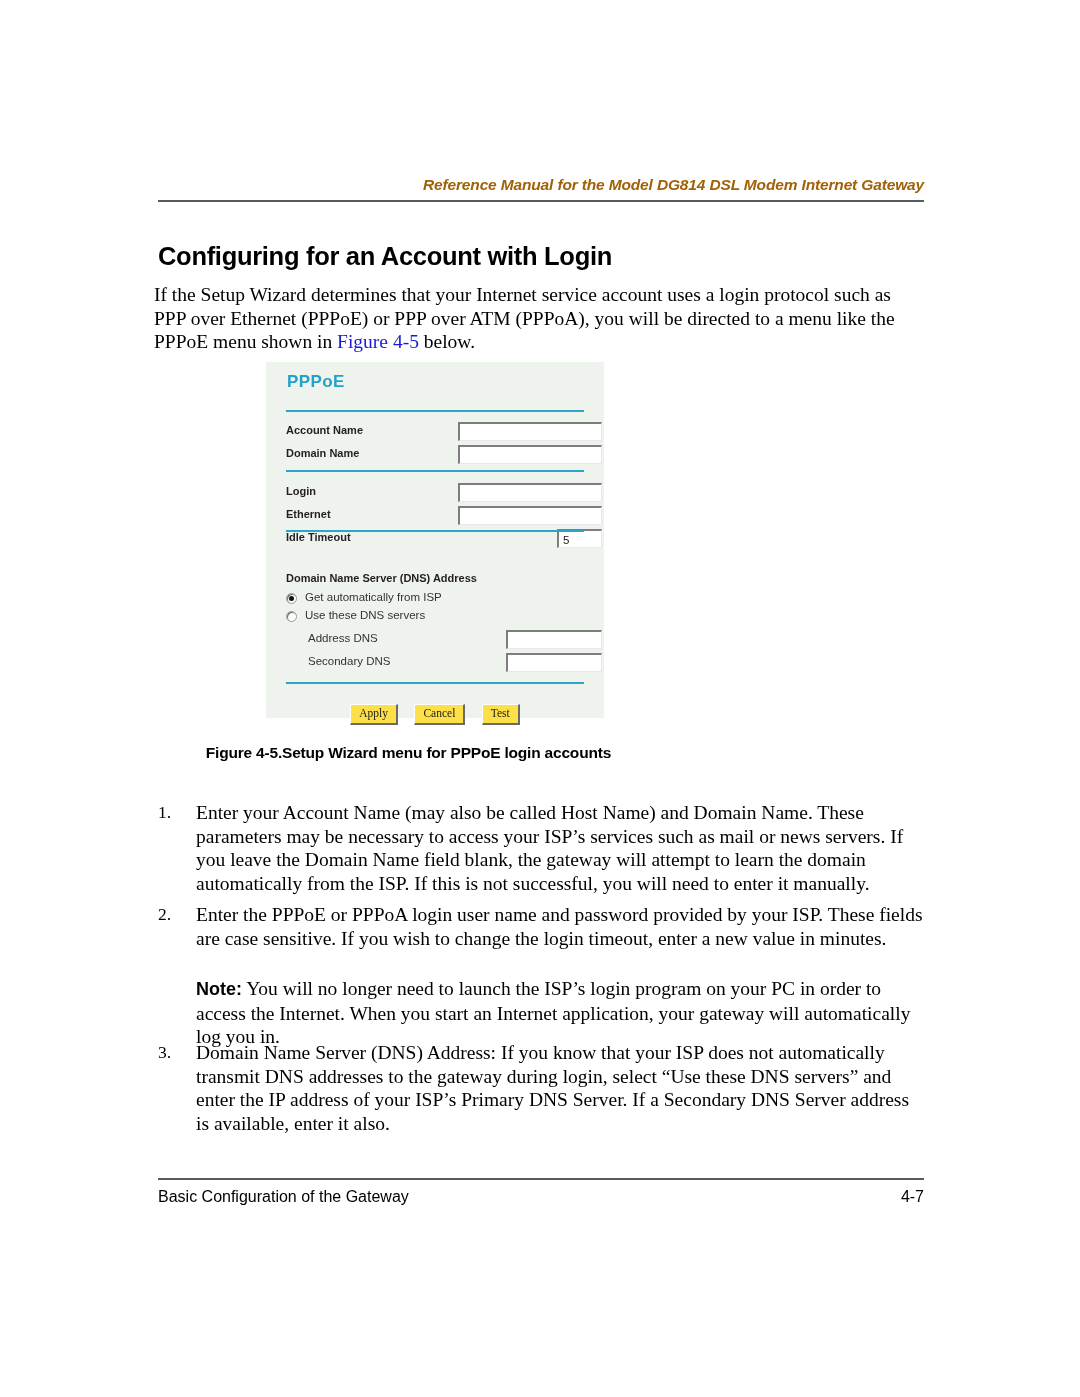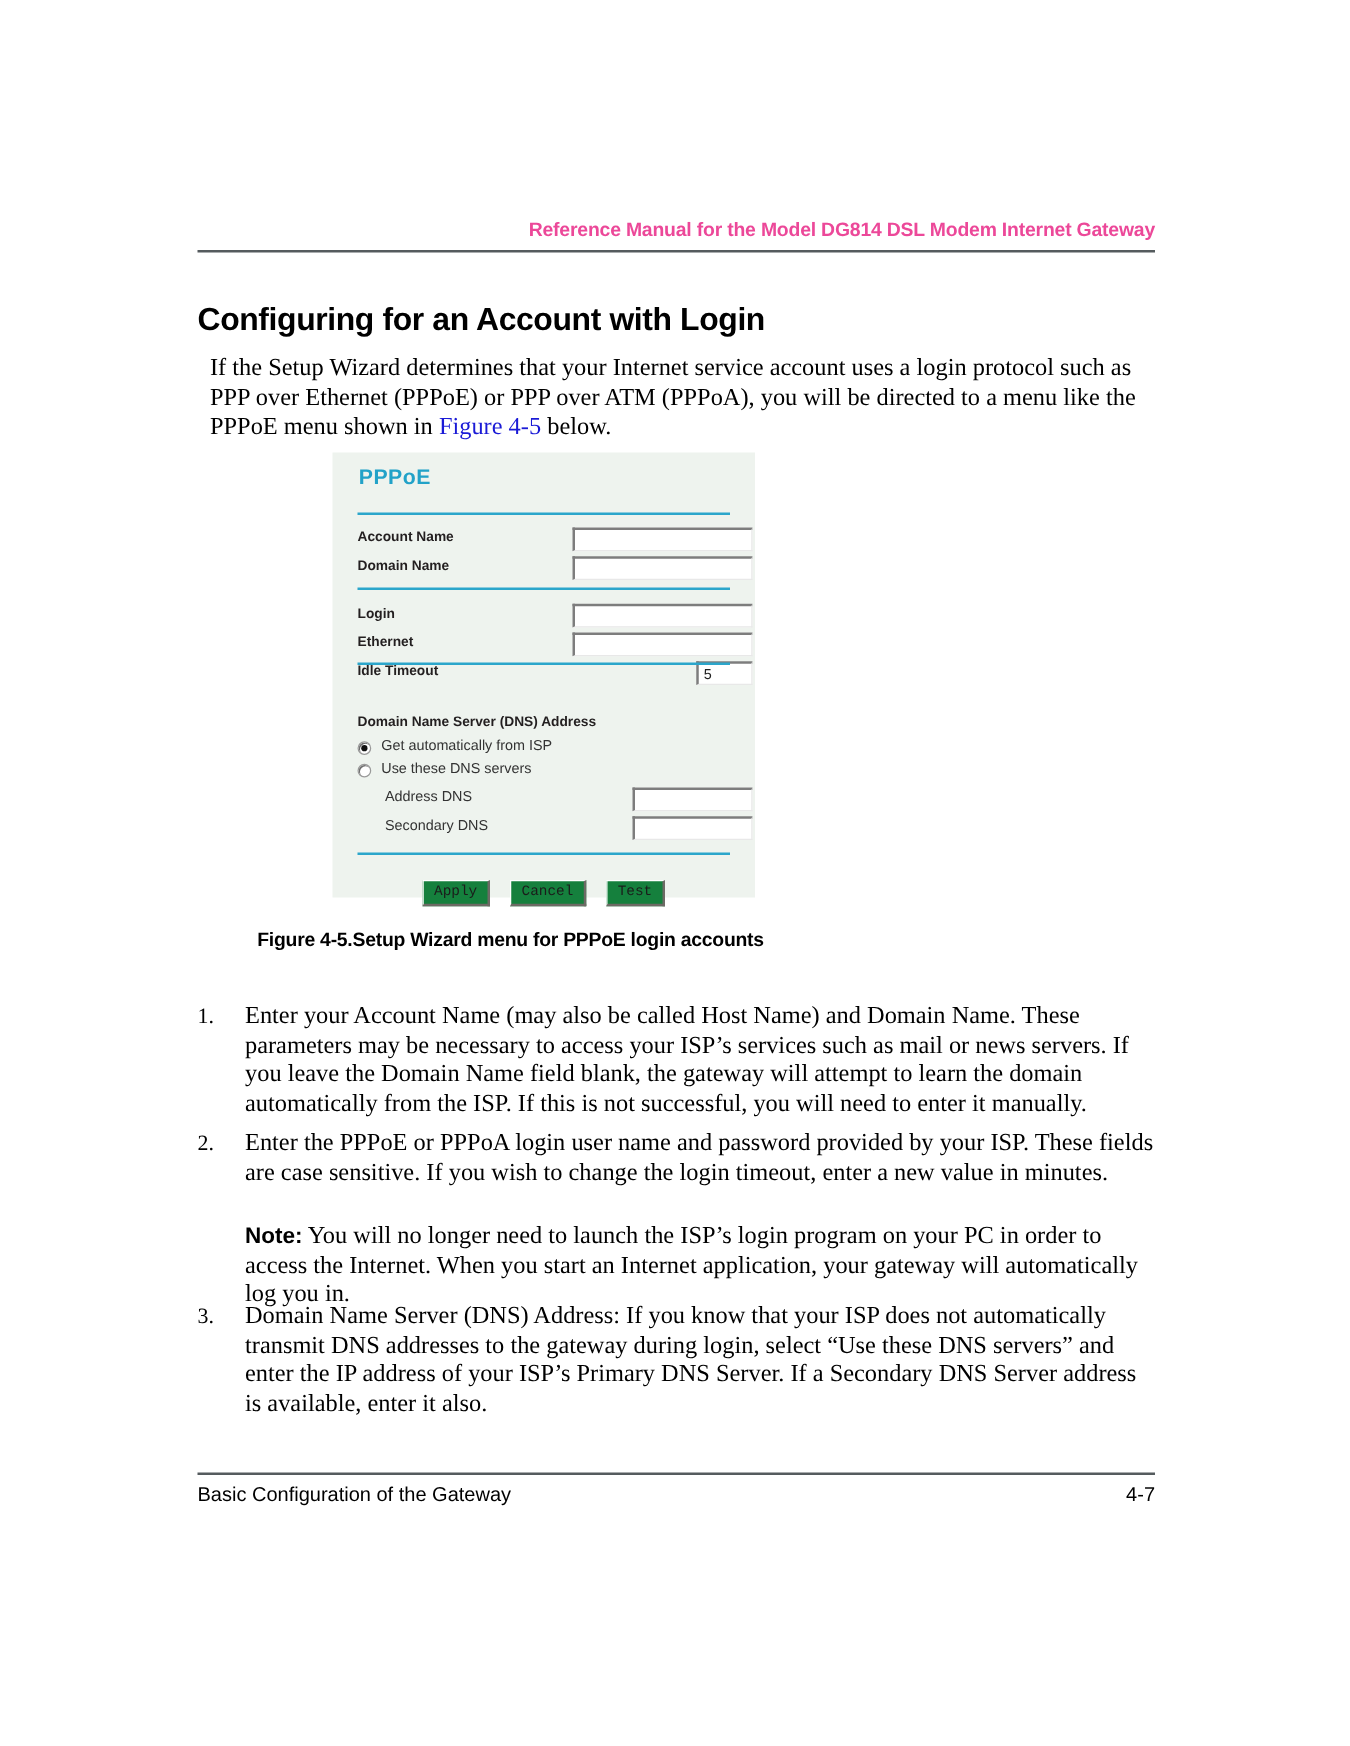--- a/index.html
+++ b/index.html
@@ -27,24 +27,25 @@
   
   .hdr {
     position: absolute;
     left: 158px;
     top: 176px;
     width: 766px;
   }
   .hdr-text {
     text-align: right;
     font-family: "Liberation Sans", "DejaVu Sans", sans-serif;
+    font-style: italic;
     font-weight: bold;
     font-size: 15.5px;
     letter-spacing: -0.15px;
-    color: #ec4899;
+    color: #a16207;
     white-space: nowrap;
   }
   .hdr-rule {
     margin-top: 6px;
     height: 2px;
     background: #555b5e;
   }
 
   
   .h1 {
@@ -54,21 +55,21 @@
     font-family: "Liberation Sans", "DejaVu Sans", sans-serif;
     font-weight: bold;
     font-size: 25.5px;
     letter-spacing: -0.3px;
     color: #000;
   }
 
   
   .body-col {
     position: absolute;
-    left: 168px;
+    left: 154px;
     width: 766px;
   }
   p.para {
     margin: 0;
     font-size: 19.5px;
     line-height: 23.5px;
     text-align: left;
   }
   .link {
     color: #1a1ad6;
@@ -204,26 +205,26 @@
 
   .btn-row {
     position: absolute;
     left: 20px;
     top: 330px;
     width: 298px;
     text-align: center;
   }
   .btn {
     display: inline-block;
-    background: #15803d;
+    background: #fde047;
     border-top: 1px solid #ffffff;
     border-left: 1px solid #ffffff;
     border-right: 2px solid #6d6a65;
     border-bottom: 2px solid #6d6a65;
-    font-family: Liberation Mono, monospace;
+    font-family: Liberation Serif, serif;
     font-size: 11.5px;
     color: #1b1b1b;
     padding: 1px 8px 2px 8px;
     margin: 12px 6px;
     line-height: 15px;
   }
 
   
   .fig-caption {
     position: absolute;

